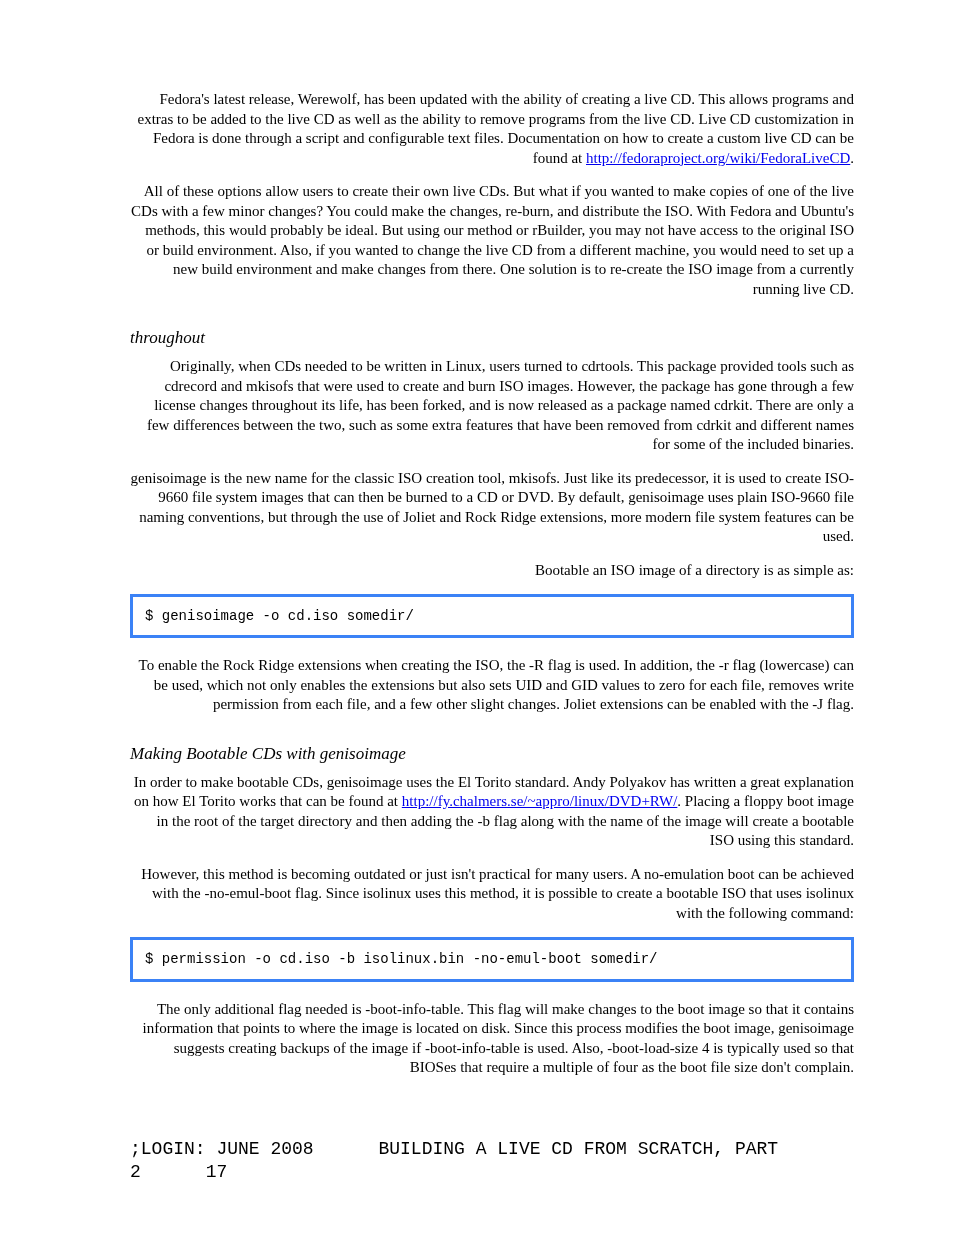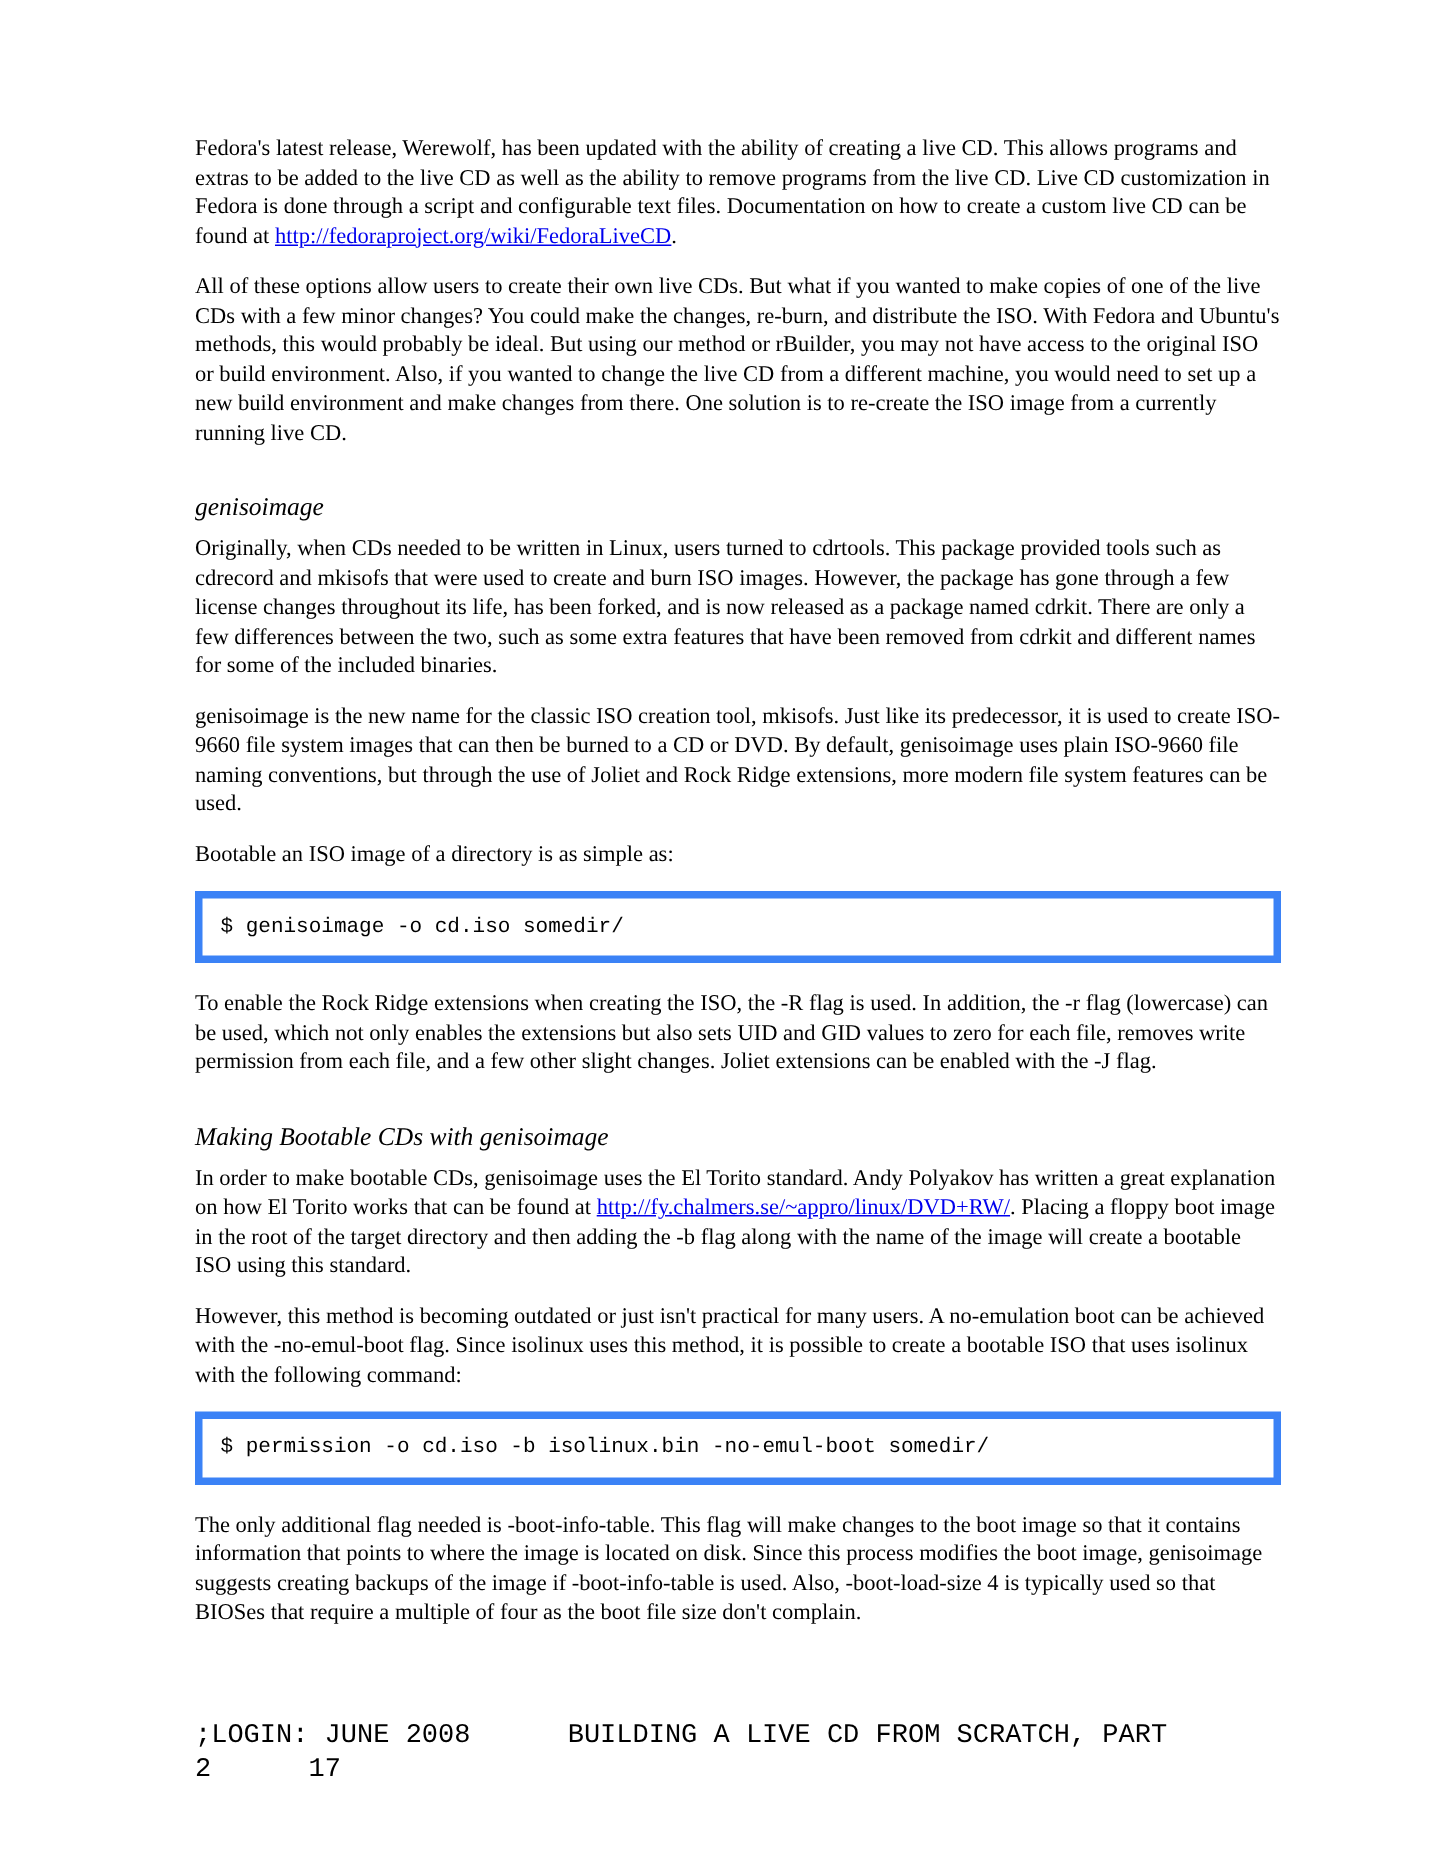--- a/index.html
+++ b/index.html
@@ -6,32 +6,32 @@
     font-family: "Times New Roman", Times, serif;
     font-size: 15px;
     line-height: 1.3;
     color: #000;
     background: #fff;
     margin: 0;
     padding: 90px 100px 60px 130px;
     width: 954px;
     box-sizing: border-box;
   }
-  p { margin: 0 0 14px 0; }
+  p { margin: 0 0 14px 0; text-align: right; }
   .heading {
     font-style: italic;
     font-size: 17px;
     margin: 28px 0 8px 0;
   }
   .link {
     color: #0000EE;
     text-decoration: underline;
   }
   .code-box {
-    border: 5px solid #3b82f6;
+    border: 3px solid #3b82f6;
     font-family: "Courier New", Courier, monospace;
     font-size: 14px;
     padding: 10px 12px;
     margin: 4px 0 18px 0;
     white-space: pre;
     line-height: 1.3;
   }
   .footer {
     font-family: "Courier New", Courier, monospace;
     font-size: 18px;
@@ -40,21 +40,21 @@
 </style>
 </head>
 <body>
 
 <p>
   <span>Fedora's latest release, Werewolf, has been updated with the ability of creating a live CD. This allows programs and extras to be added to the live CD as well as the ability to remove programs from the live CD. Live CD customization in Fedora is done through a script and configurable text files. Documentation on how to create a custom live CD can be found at </span><span class="link">http://fedoraproject.org/wiki/FedoraLiveCD</span><span>.</span>
 </p>
 
 <p>All of these options allow users to create their own live CDs. But what if you wanted to make copies of one of the live CDs with a few minor changes? You could make the changes, re-burn, and distribute the ISO. With Fedora and Ubuntu's methods, this would probably be ideal. But using our method or rBuilder, you may not have access to the original ISO or build environment. Also, if you wanted to change the live CD from a different machine, you would need to set up a new build environment and make changes from there. One solution is to re-create the ISO image from a currently running live CD.</p>
 
-<div class="heading">genisoimage</div>
+<div class="heading">throughout</div>
 
 <p>Originally, when CDs needed to be written in Linux, users turned to cdrtools. This package provided tools such as cdrecord and mkisofs that were used to create and burn ISO images. However, the package has gone through a few license changes throughout its life, has been forked, and is now released as a package named cdrkit. There are only a few differences between the two, such as some extra features that have been removed from cdrkit and different names for some of the included binaries.</p>
 
 <p>genisoimage is the new name for the classic ISO creation tool, mkisofs. Just like its predecessor, it is used to create ISO-9660 file system images that can then be burned to a CD or DVD. By default, genisoimage uses plain ISO-9660 file naming conventions, but through the use of Joliet and Rock Ridge extensions, more modern file system features can be used.</p>
 
 <p>Bootable an ISO image of a directory is as simple as:</p>
 
 <div class="code-box">$ genisoimage -o cd.iso somedir/</div>
 
 <p>To enable the Rock Ridge extensions when creating the ISO, the -R flag is used. In addition, the -r flag (lowercase) can be used, which not only enables the extensions but also sets UID and GID values to zero for each file, removes write permission from each file, and a few other slight changes. Joliet extensions can be enabled with the -J flag.</p>

